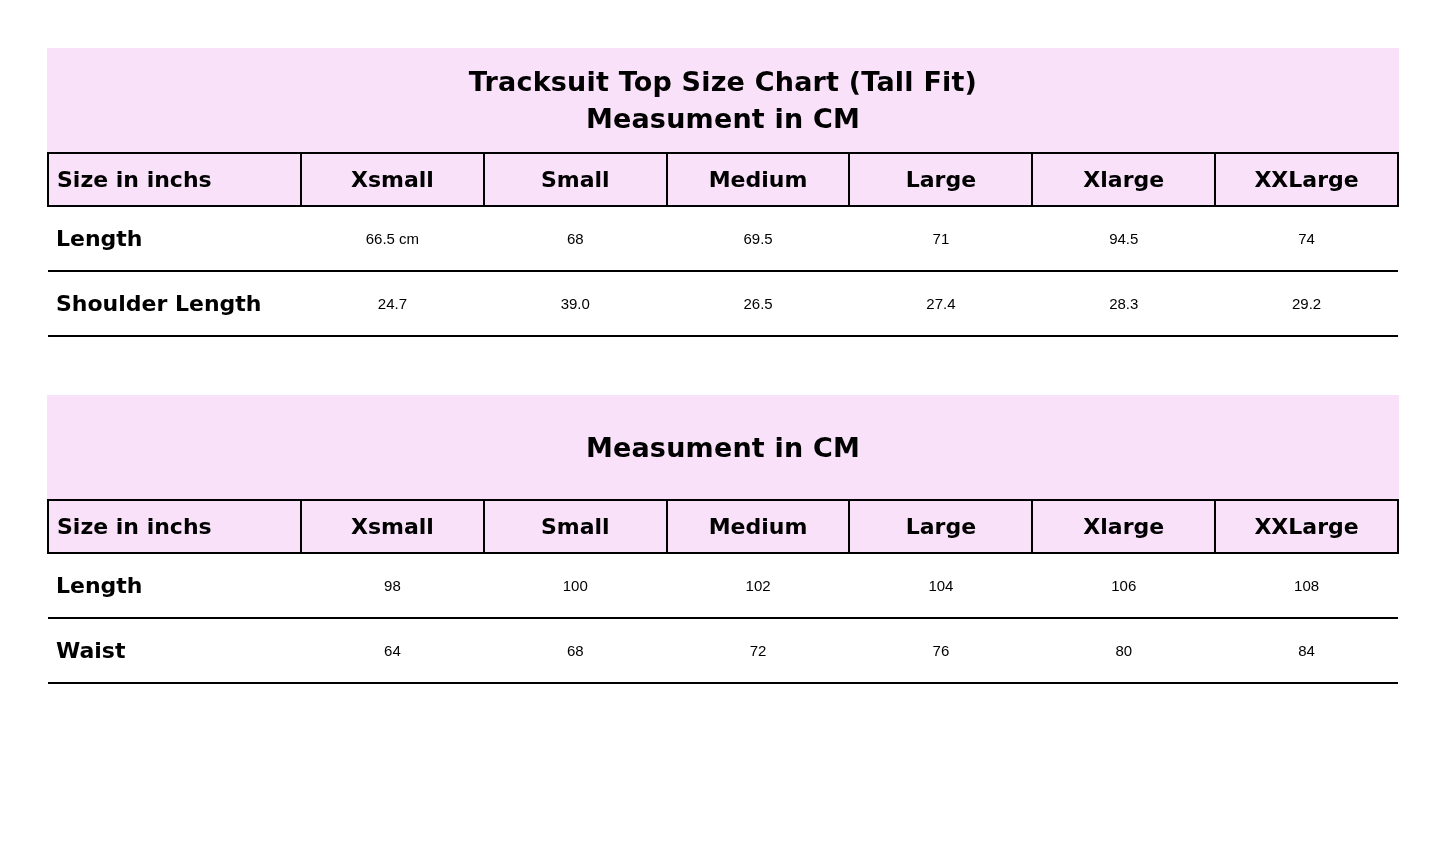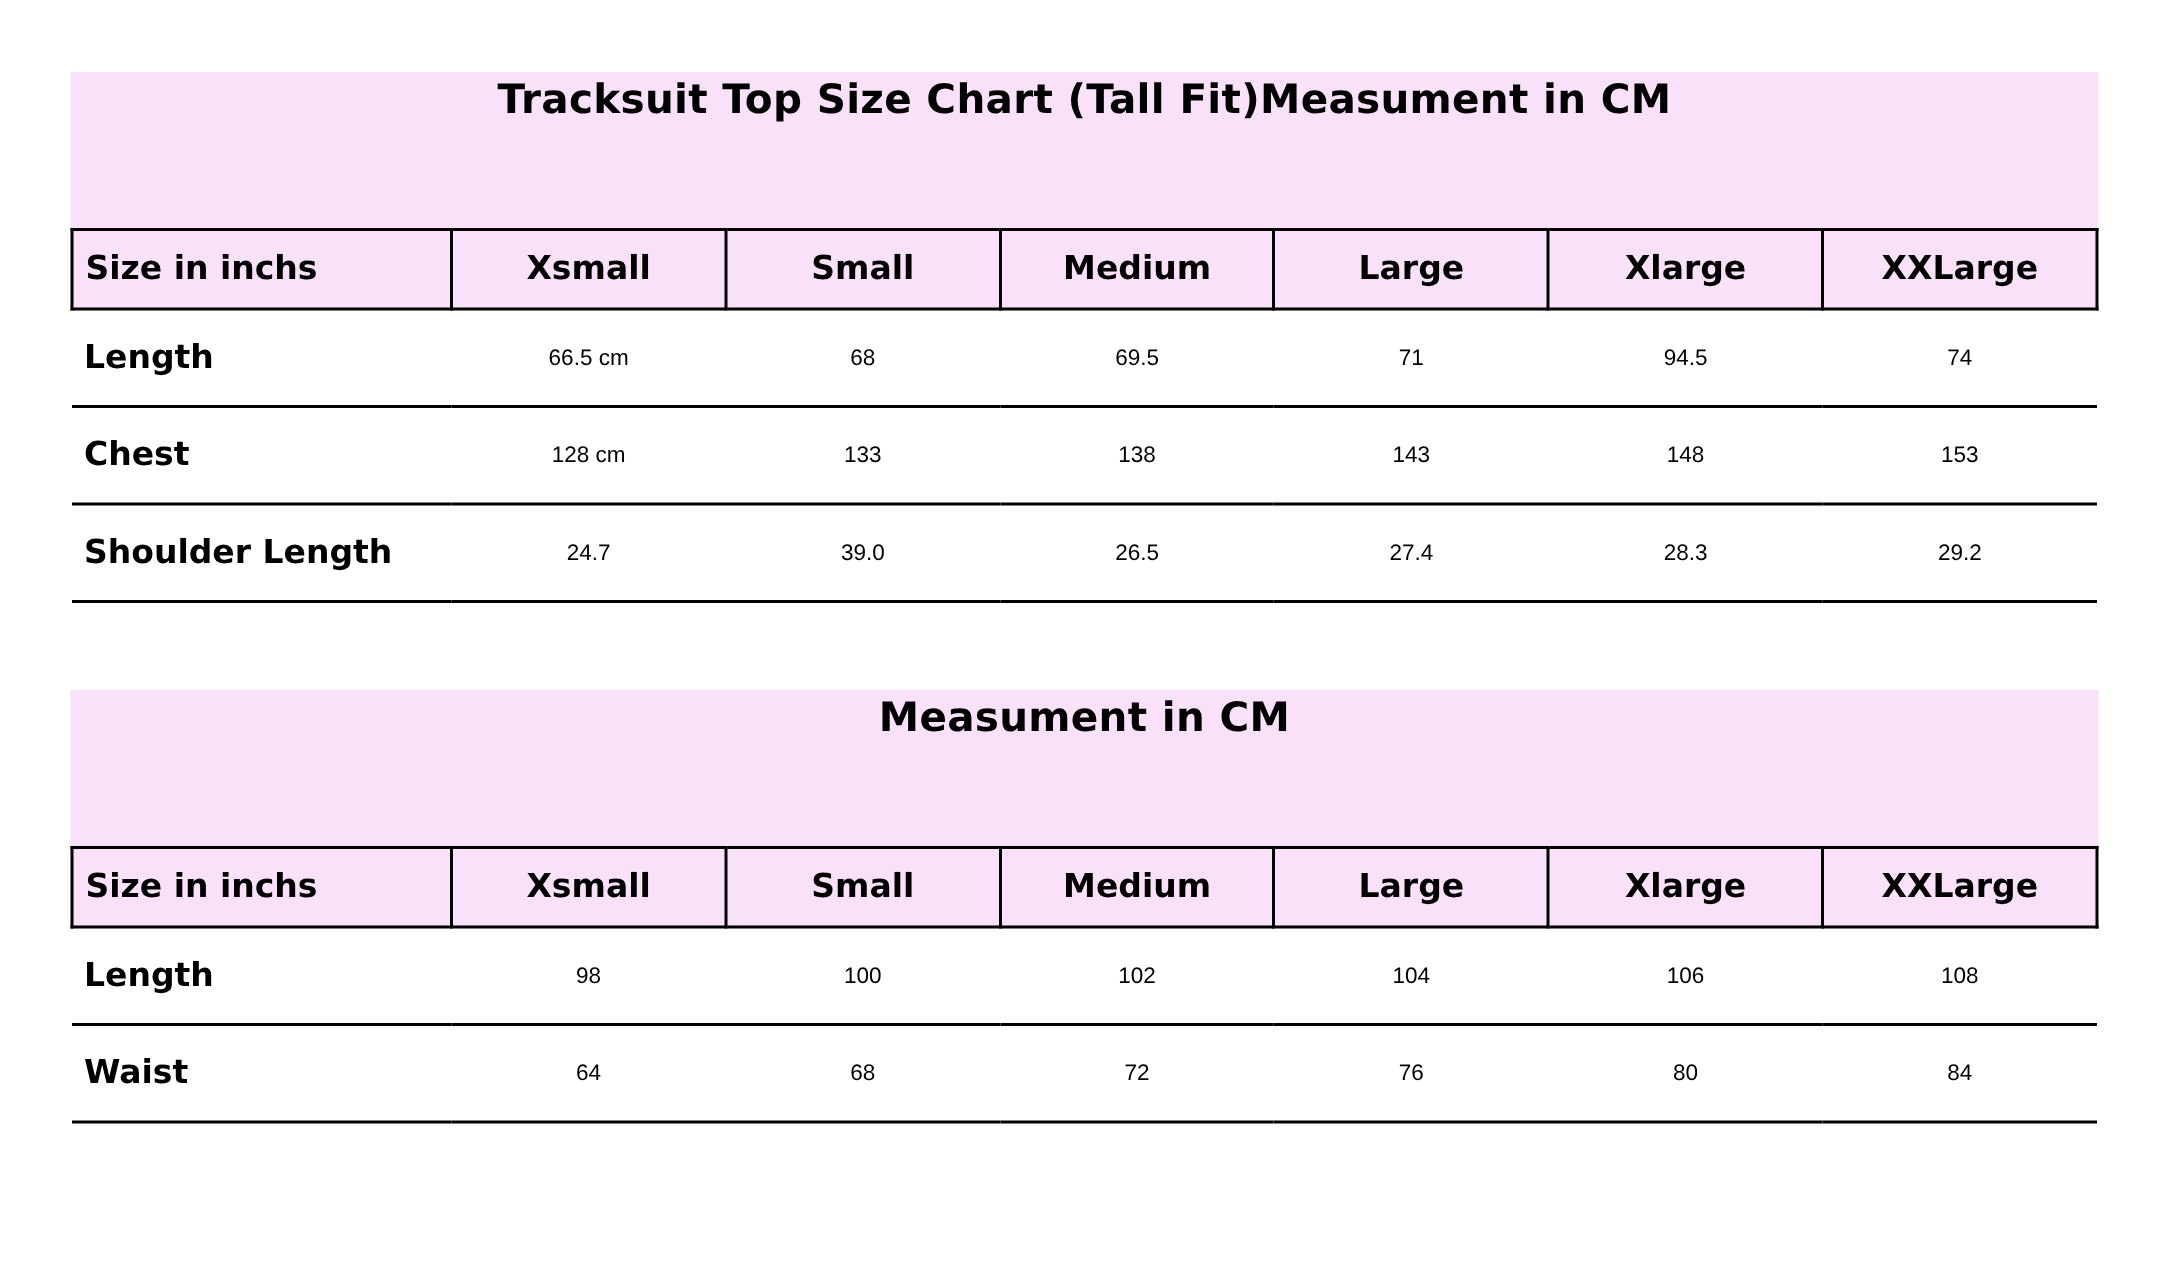--- a/index.html
+++ b/index.html
@@ -10,21 +10,21 @@
     width: 1445px; height: 847px;
     font-family: "DejaVu Sans", "Liberation Sans", sans-serif;
     color: #000000;
     overflow: hidden;
   }
   .sheet { padding: 48px 46px 0 47px; }
 
   .banner {
     background: #f9e1fa;
     height: 104px;
-    display: flex; flex-direction: row;
+    display: flex; flex-direction: column;
     justify-content: center;
     text-align: center;
   }
   .banner .title-line {
     font-weight: 700;
     font-size: 27px;
     line-height: 37px;
     letter-spacing: 0.2px;
   }
 
@@ -99,29 +99,20 @@
         <tr>
           <th class="rowlabel">Length</th>
           <td>66.5 cm</td>
           <td>68</td>
           <td>69.5</td>
           <td>71</td>
           <td>94.5</td>
           <td>74</td>
         </tr>
         <tr>
-          <th class="rowlabel">Chest</th>
-          <td>128 cm</td>
-          <td>133</td>
-          <td>138</td>
-          <td>143</td>
-          <td>148</td>
-          <td>153</td>
-        </tr>
-        <tr>
           <th class="rowlabel">Shoulder Length</th>
           <td>24.7</td>
           <td>39.0</td>
           <td>26.5</td>
           <td>27.4</td>
           <td>28.3</td>
           <td>29.2</td>
         </tr>
       </tbody>
     </table>

